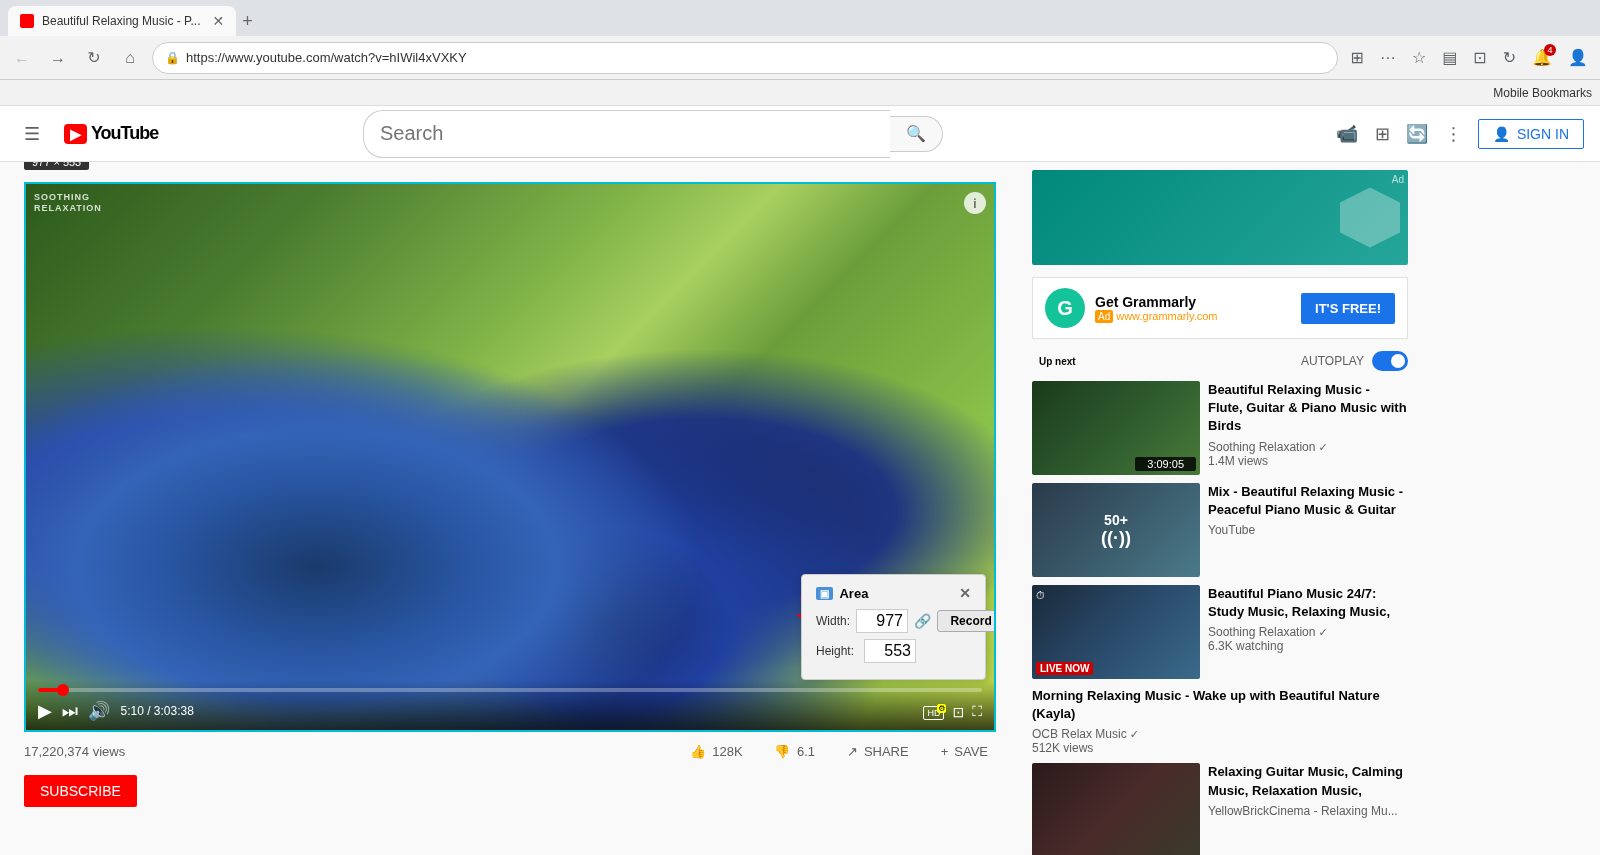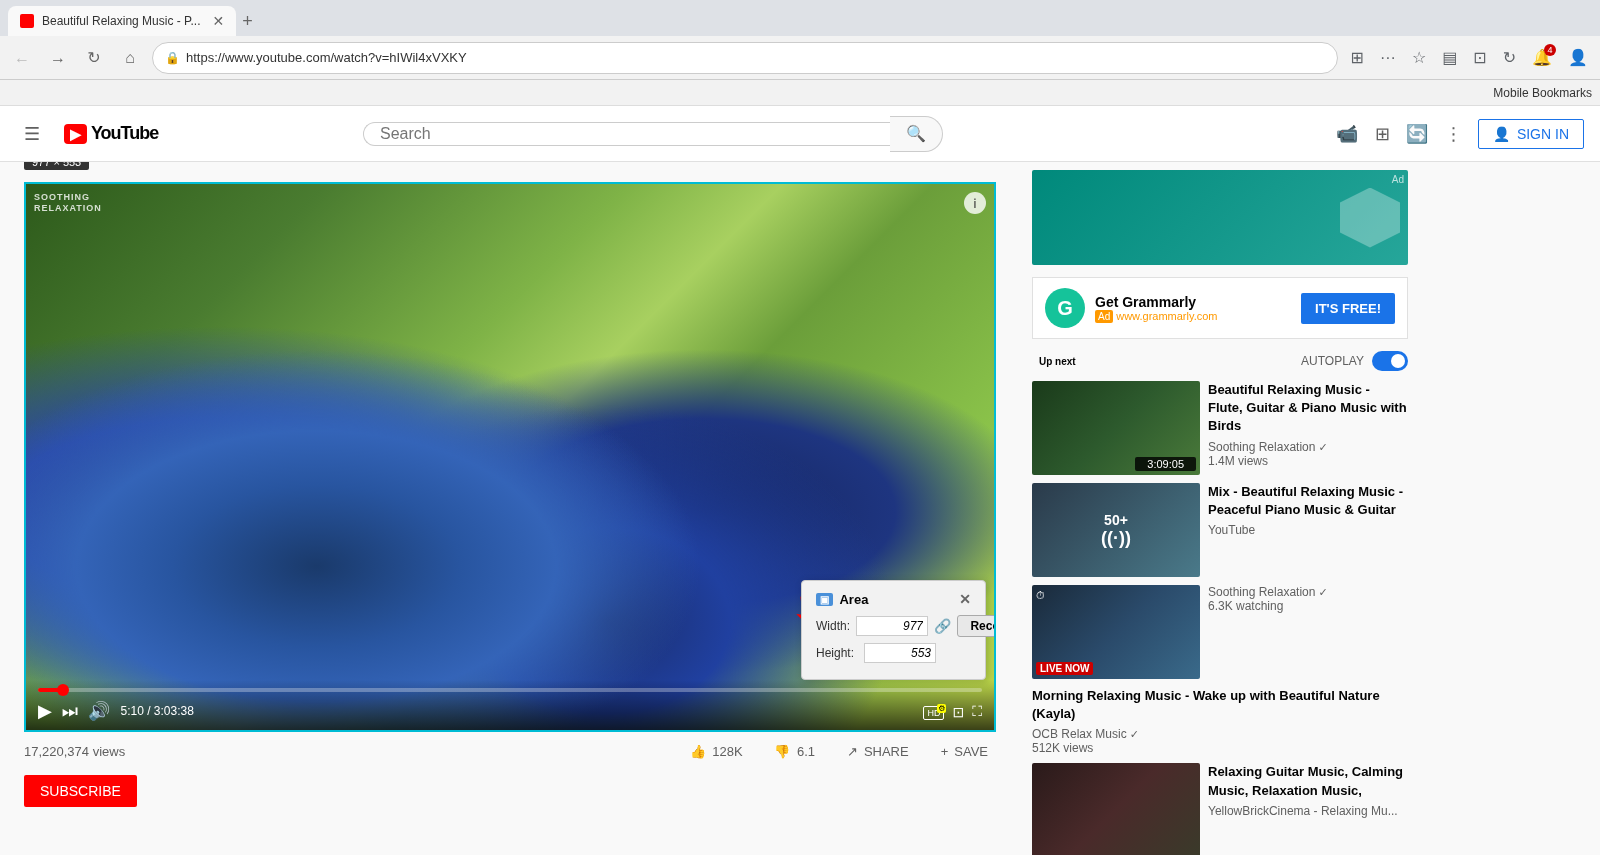--- a/index.html
+++ b/index.html
@@ -26,21 +26,21 @@
     
     .yt-container { display: flex; flex-direction: column; height: calc(855px - 36px - 44px - 26px); background: #f9f9f9; }
     
     
     .yt-header { display: flex; align-items: center; background: #fff; padding: 0 16px; height: 56px; border-bottom: 1px solid #e0e0e0; gap: 16px; }
     .yt-menu-icon { font-size: 18px; cursor: pointer; padding: 8px; color: #606060; }
     .yt-logo { display: flex; align-items: center; gap: 4px; text-decoration: none; }
     .yt-logo-icon { background: #ff0000; color: #fff; border-radius: 4px; padding: 2px 6px; font-size: 14px; font-weight: bold; }
     .yt-logo-text { font-size: 18px; font-weight: bold; color: #030303; letter-spacing: -1px; }
     .yt-search-bar { flex: 1; display: flex; align-items: center; max-width: 580px; margin: 0 auto; }
-    .yt-search-input { flex: 1; border: 1px solid #ccc; border-right: none; border-radius: 20px 0 0 20px; padding: 6px 16px; font-size: 16px; height: 24px; outline: none; color: #333; }
+    .yt-search-input { flex: 1; border: 1px solid #ccc; border-right: none; border-radius: 20px 0 0 20px; padding: 6px 16px; font-size: 20px; height: 48px; outline: none; color: #333; }
     .yt-search-btn { background: #f8f8f8; border: 1px solid #ccc; border-left: none; border-radius: 0 20px 20px 0; padding: 0 16px; height: 36px; cursor: pointer; color: #606060; font-size: 16px; }
     .yt-header-right { display: flex; align-items: center; gap: 16px; margin-left: auto; }
     .yt-header-icon { color: #606060; font-size: 18px; cursor: pointer; }
     .yt-sign-in { border: 1px solid #1a73e8; color: #1a73e8; background: none; border-radius: 2px; padding: 6px 14px; font-size: 14px; cursor: pointer; display: flex; align-items: center; gap: 6px; }
 
     
     .yt-main { display: flex; flex: 1; overflow: hidden; }
     
     
     .video-col { flex: 1; padding: 20px 24px; overflow-y: auto; max-width: 1020px; }
@@ -74,21 +74,21 @@
     .action-btn { display: flex; align-items: center; gap: 6px; background: none; border: none; color: #606060; font-size: 13px; cursor: pointer; padding: 4px 8px; }
     .subscribe-btn { background: #ff0000; color: #fff; border: none; border-radius: 2px; padding: 8px 16px; font-size: 14px; cursor: pointer; margin-top: 12px; }
 
     
     .record-dialog { position: absolute; bottom: 0; right: 0; background: #f2f2f2; border: 1px solid #ccc; border-radius: 4px; padding: 10px 14px; width: 185px; box-shadow: 2px 2px 8px rgba(0,0,0,0.2); }
     .record-dialog-title { display: flex; align-items: center; gap: 6px; font-size: 13px; font-weight: bold; margin-bottom: 8px; }
     .record-dialog-title .area-icon { background: #4a90d9; color: #fff; padding: 1px 4px; font-size: 10px; border-radius: 2px; }
     .record-close { margin-left: auto; cursor: pointer; color: #666; font-size: 14px; }
     .record-field { display: flex; align-items: center; gap: 6px; margin-bottom: 6px; }
     .record-label { font-size: 12px; color: #333; width: 42px; }
-    .record-input { border: 1px solid #ccc; width: 72px; padding: 2px 4px; font-size: 12px; text-align: right; font-style: italic; }
+    .record-input { border: 1px solid #ccc; width: 52px; padding: 2px 4px; font-size: 16px; text-align: right; }
     .record-lock { color: #666; font-size: 14px; cursor: pointer; }
     .record-btn { background: #e8e8e8; border: 1px solid #aaa; border-radius: 3px; padding: 3px 12px; font-size: 12px; cursor: pointer; font-weight: bold; margin-left: auto; }
 
     
     .arrow-overlay { position: absolute; bottom: 60px; right: 190px; }
     .red-arrow { color: #ff0000; font-size: 32px; transform: rotate(30deg); display: inline-block; }
 
     
     .sidebar { width: 400px; padding: 8px 12px; overflow-y: auto; flex-shrink: 0; }
     
@@ -332,20 +332,21 @@
           <div class="playlist-channel">YouTube</div>
         </div>
       </div>
 
       <div class="playlist-item">
         <div class="playlist-thumb thumb-bg-3">
           <span class="thumb-clock">⏱</span>
           <span class="live-badge">LIVE NOW</span>
         </div>
         <div class="playlist-info">
+          <div class="playlist-item-title">Beautiful Piano Music 24/7: Study Music, Relaxing Music,</div>
           <div class="playlist-channel">
             <span>Soothing Relaxation</span>
             <span class="verified-icon">✓</span>
           </div>
           <div class="playlist-watching">6.3K watching</div>
         </div>
       </div>
 
       <div class="playlist-item">
         <div class="playlist-info">

